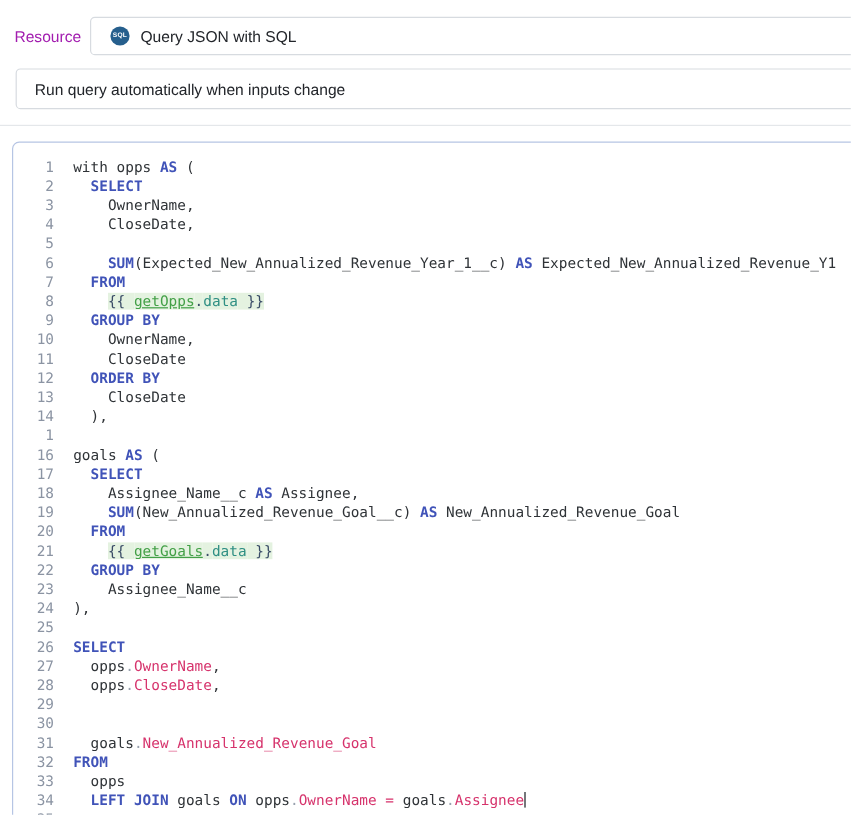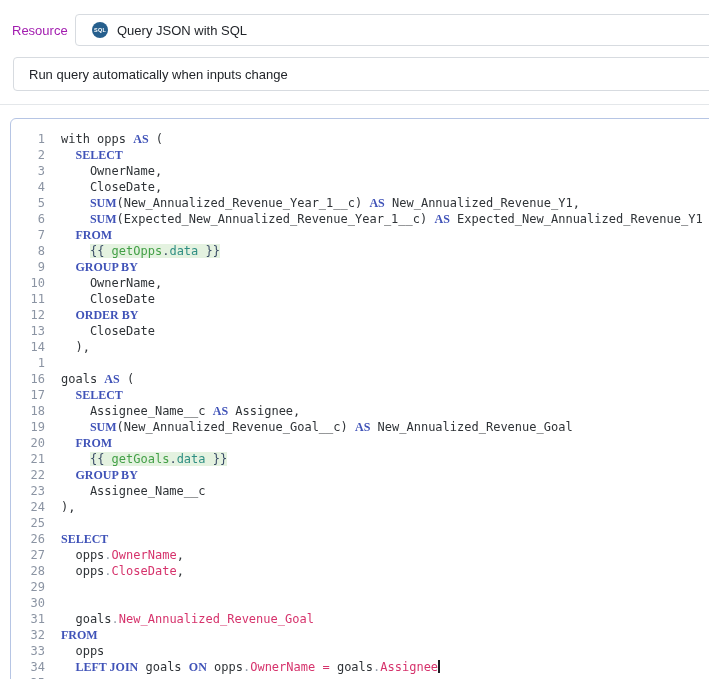--- a/index.html
+++ b/index.html
@@ -30,26 +30,26 @@
   .editor{
     position:absolute;left:10px;top:118px;right:-8px;bottom:-8px;
     background:#fff;border:1.5px solid var(--border,#b6c5e4);border-radius:6px;
     box-sizing:border-box;padding-top:12px;overflow:hidden;
     font-family:"DejaVu Sans Mono","Liberation Mono",monospace;
     font-size:12px;line-height:16px;
   }
   .cl{display:flex;height:16px;white-space:pre;}
   .cl .num{width:34px;flex:none;text-align:right;color:var(--lineno,#8b94a3);}
   .cl .code{margin-left:16px;}
-  .sg-kw{color:var(--keyword,#4053b8);font-weight:bold;font-family:Liberation Serif, serif;}
+  .sg-kw{color:var(--keyword,#4053b8);font-weight:bold;}
   .sg-pl{color:var(--plain,#2f3337);}
   .sg-pr{color:var(--property,#d6336c);text-align:right;}
   .sg-dt{color:var(--dot,#98a1ae);}
   .sg-tb{color:var(--tbrace,#394b66);background:var(--tbg,#e4f2e0);}
-  .sg-tn{color:var(--tname,#43a047);background:var(--tbg,#e4f2e0);}
+  .sg-tn{color:var(--tname,#43a047);background:var(--tbg,#e4f2e0);text-decoration:underline;}
   .sg-td{color:var(--tprop,#2f8f83);background:var(--tbg,#e4f2e0);}
   .caret{display:inline-block;width:1.5px;height:13px;background:#1b1e23;vertical-align:-2px;}
 </style>
 </head>
 <body>
 
 <span class="field-label">Resource</span>
 
 <div class="select-box resource-select">
   <span class="sql-badge">SQL</span>
@@ -61,21 +61,21 @@
 </div>
 
 <div class="divider"></div>
 
 <div class="editor">
   <div>
       <div class="cl"><span class="num">1</span><span class="code"><span class="sg-pl">with opps </span><span class="sg-kw">AS</span><span class="sg-pl"> (</span></span></div>
       <div class="cl"><span class="num">2</span><span class="code"><span class="sg-pl">  </span><span class="sg-kw">SELECT</span></span></div>
       <div class="cl"><span class="num">3</span><span class="code"><span class="sg-pl">    OwnerName,</span></span></div>
       <div class="cl"><span class="num">4</span><span class="code"><span class="sg-pl">    CloseDate,</span></span></div>
-      <div class="cl"><span class="num">5</span><span class="code"><span class="sg-pl">    </span><span class="sg-kw">SUM</span><span class="sg-pl">(New_Annualized_Revenue_Year_1__c) </span><span class="sg-kw">AS</span><span class="sg-pl"> New_Annualized_Revenue_Y1,</span></span></div>
+      <div class="cl"><span class="num">5</span></div>
       <div class="cl"><span class="num">6</span><span class="code"><span class="sg-pl">    </span><span class="sg-kw">SUM</span><span class="sg-pl">(Expected_New_Annualized_Revenue_Year_1__c) </span><span class="sg-kw">AS</span><span class="sg-pl"> Expected_New_Annualized_Revenue_Y1</span></span></div>
       <div class="cl"><span class="num">7</span><span class="code"><span class="sg-pl">  </span><span class="sg-kw">FROM</span></span></div>
       <div class="cl"><span class="num">8</span><span class="code"><span class="sg-pl">    </span><span class="sg-tb">{{ </span><span class="sg-tn">getOpps</span><span class="sg-tb">.</span><span class="sg-td">data</span><span class="sg-tb"> }}</span></span></div>
       <div class="cl"><span class="num">9</span><span class="code"><span class="sg-pl">  </span><span class="sg-kw">GROUP BY</span></span></div>
       <div class="cl"><span class="num">10</span><span class="code"><span class="sg-pl">    OwnerName,</span></span></div>
       <div class="cl"><span class="num">11</span><span class="code"><span class="sg-pl">    CloseDate</span></span></div>
       <div class="cl"><span class="num">12</span><span class="code"><span class="sg-pl">  </span><span class="sg-kw">ORDER BY</span></span></div>
       <div class="cl"><span class="num">13</span><span class="code"><span class="sg-pl">    CloseDate</span></span></div>
       <div class="cl"><span class="num">14</span><span class="code"><span class="sg-pl">  ),</span></span></div>
       <div class="cl"><span class="num">1</span><span class="code"></span></div>

